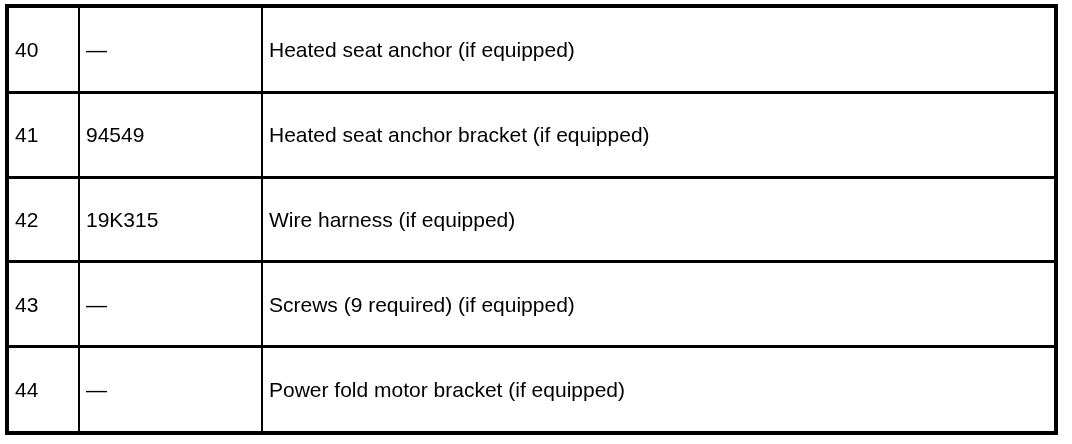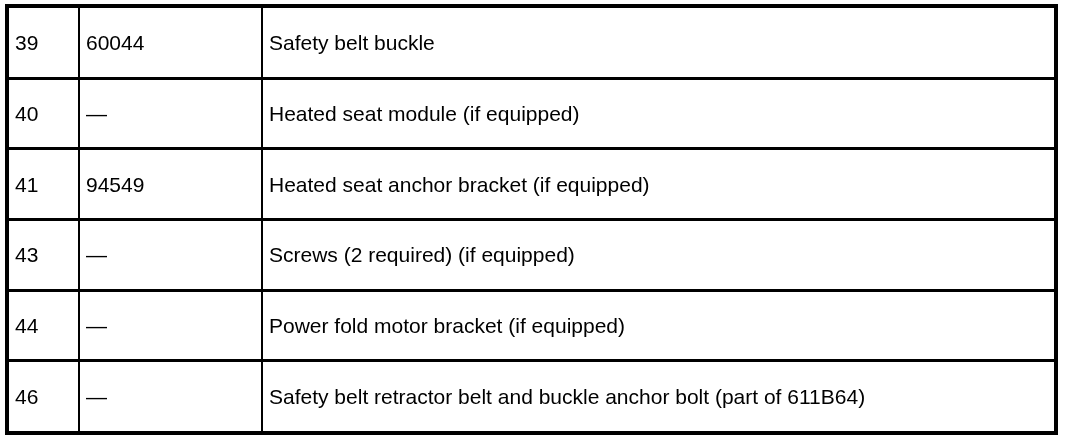--- a/index.html
+++ b/index.html
@@ -48,44 +48,39 @@
 
 <div class="page">
   <table class="parts-table">
     <colgroup>
       <col style="width:72px">
       <col style="width:183px">
       <col>
     </colgroup>
     <tbody>
         <tr>
-          <td class="col-item">39</td>
-          <td class="col-part">60044</td>
-          <td class="col-desc">Safety belt buckle</td>
-        </tr>
-        <tr>
           <td class="col-item">40</td>
           <td class="col-part">—</td>
-          <td class="col-desc">Heated seat module (if equipped)</td>
+          <td class="col-desc">Heated seat anchor (if equipped)</td>
         </tr>
         <tr>
           <td class="col-item">41</td>
           <td class="col-part">94549</td>
           <td class="col-desc">Heated seat anchor bracket (if equipped)</td>
         </tr>
         <tr>
+          <td class="col-item">42</td>
+          <td class="col-part">19K315</td>
+          <td class="col-desc">Wire harness (if equipped)</td>
+        </tr>
+        <tr>
           <td class="col-item">43</td>
           <td class="col-part">—</td>
-          <td class="col-desc">Screws (2 required) (if equipped)</td>
+          <td class="col-desc">Screws (9 required) (if equipped)</td>
         </tr>
         <tr>
           <td class="col-item">44</td>
           <td class="col-part">—</td>
           <td class="col-desc">Power fold motor bracket (if equipped)</td>
         </tr>
-        <tr>
-          <td class="col-item">46</td>
-          <td class="col-part">—</td>
-          <td class="col-desc">Safety belt retractor belt and buckle anchor bolt (part of 611B64)</td>
-        </tr>
       </tbody>
   </table>
 </div>
 
 </body></html>

